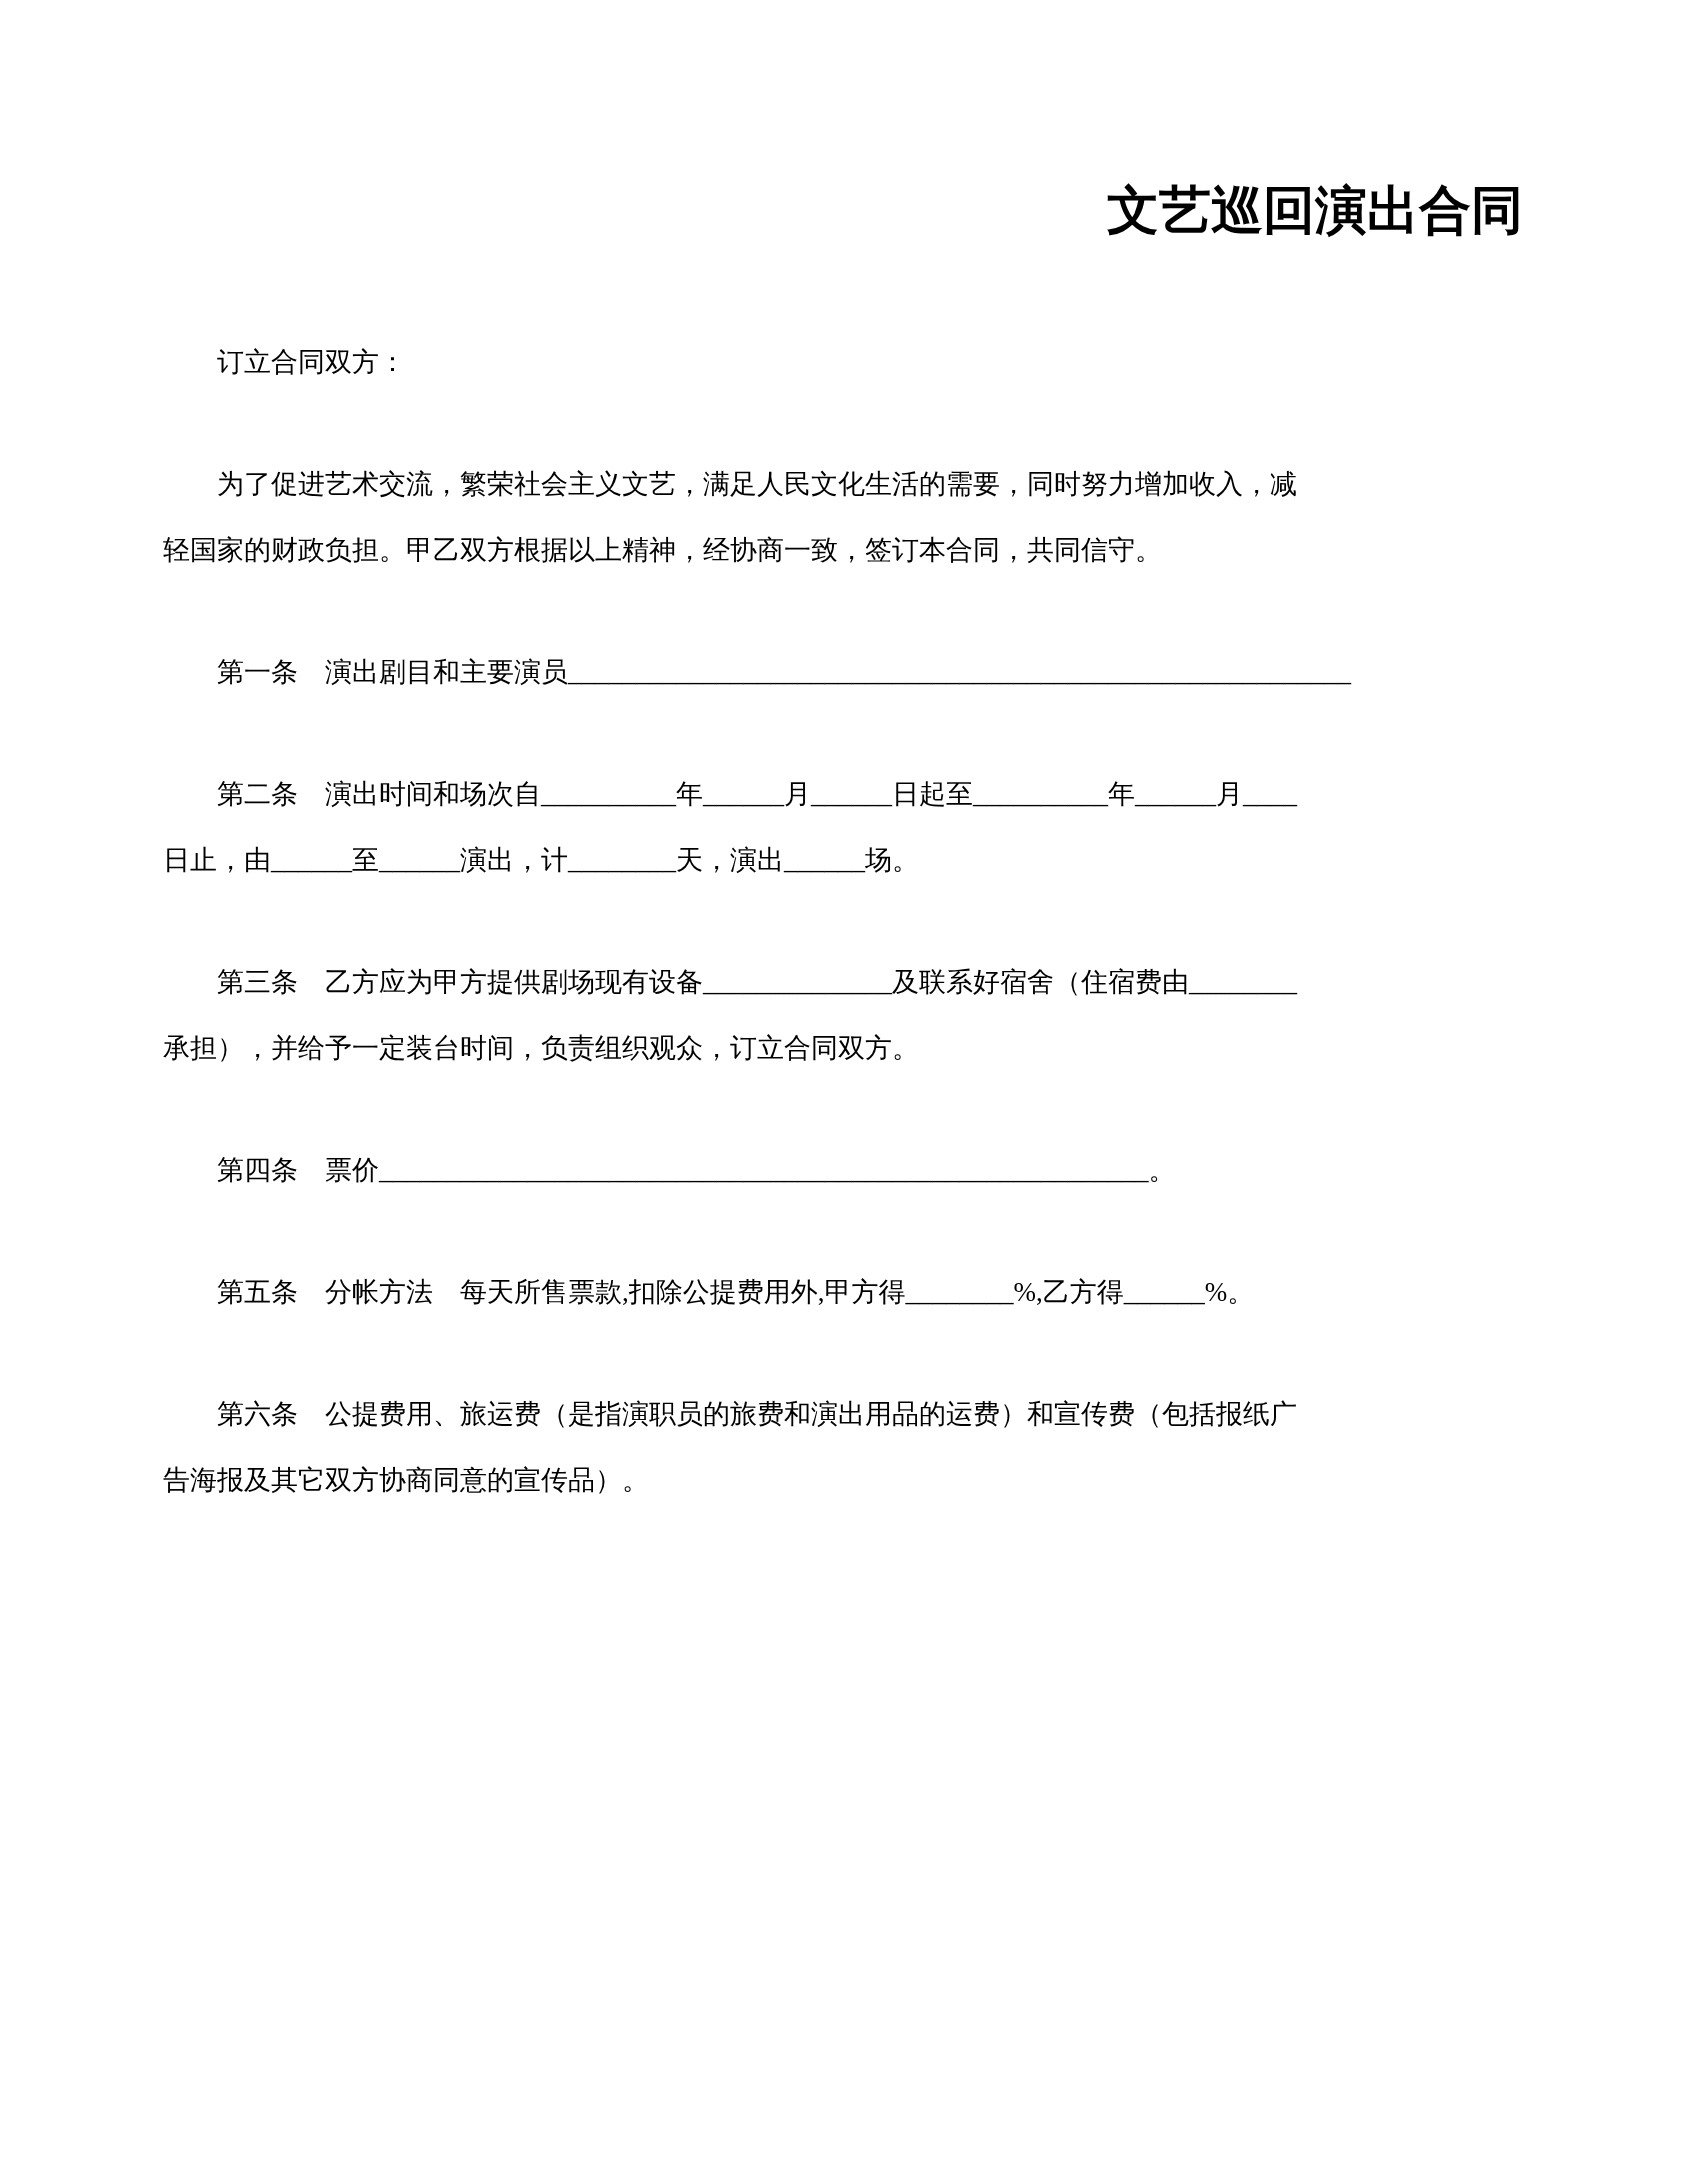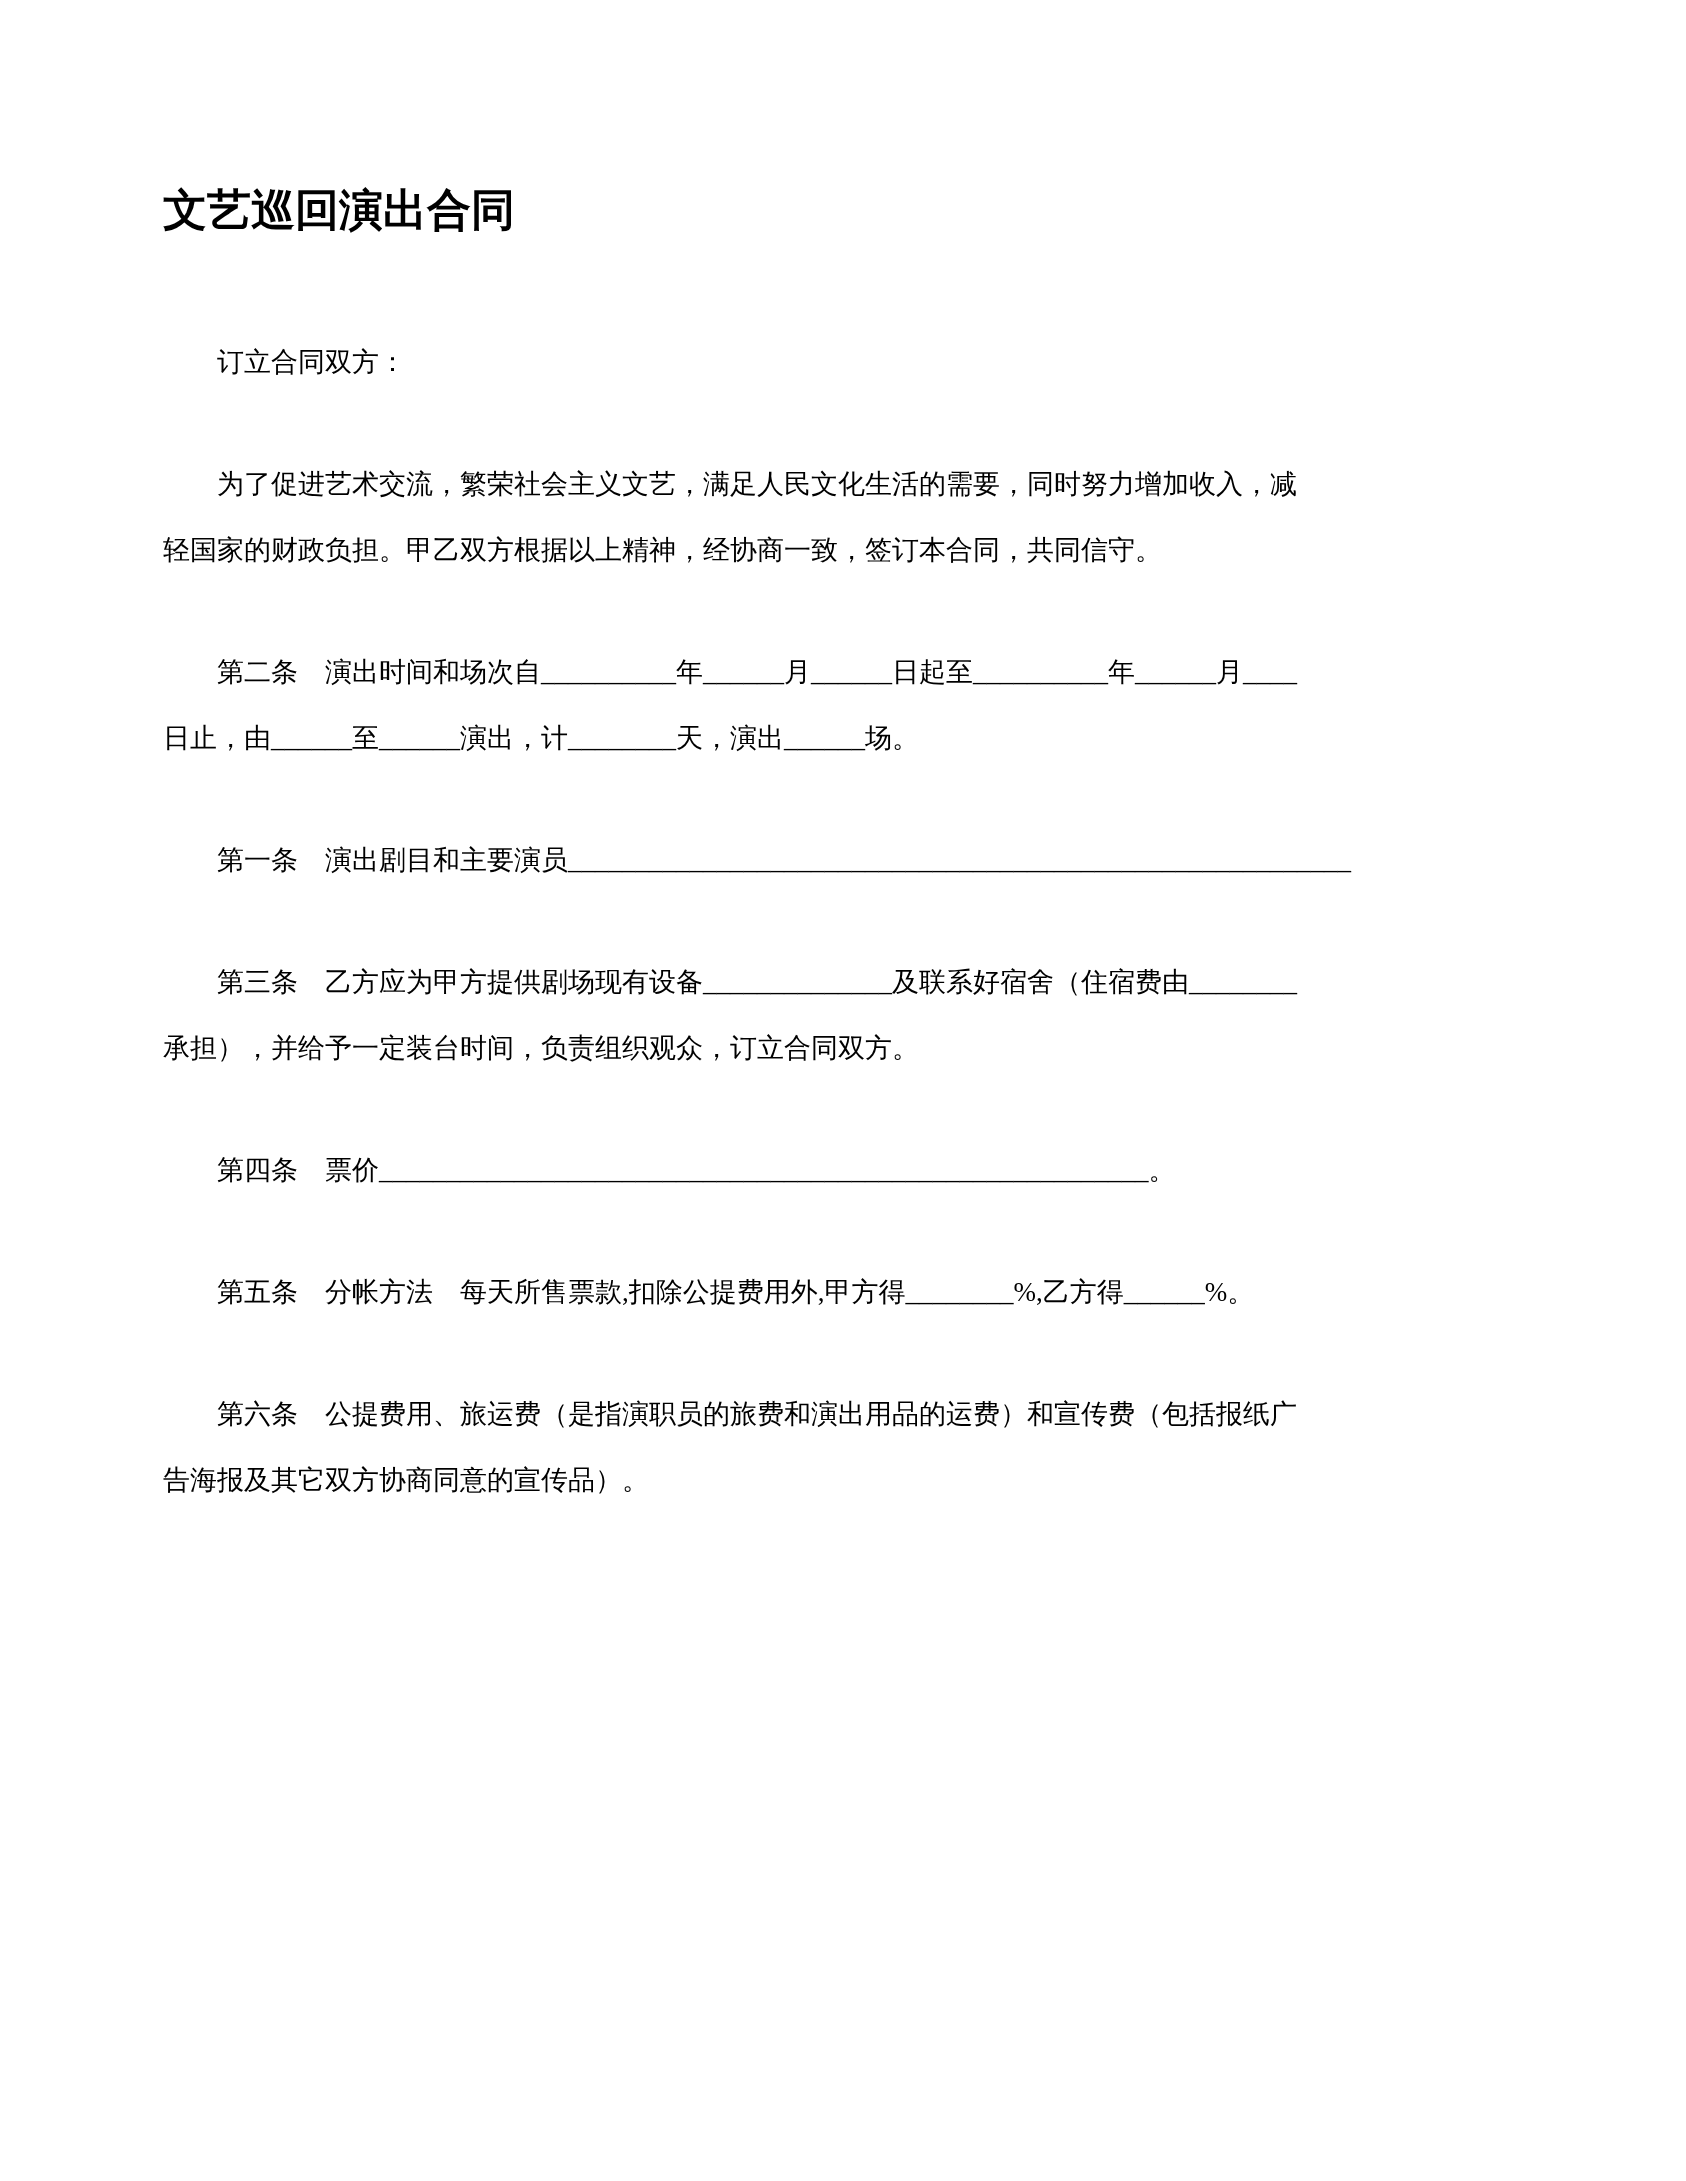--- a/index.html
+++ b/index.html
@@ -15,24 +15,24 @@
     color: #000000;
   }
   .page {
     box-sizing: border-box;
     width: 1686px;
     height: 2182px;
     padding: 184px 163px 0 163px;
     background: #ffffff;
   }
   .title {
-    font-size: 44px;
+    font-size: 52px;
     line-height: 53px;
     font-weight: bold;
-    text-align: left;
+    text-align: right;
     margin: 0 0 92px 0;
   }
   .para {
     font-size: 27px;
     line-height: 66px;
     margin: 0 0 56px 0;
     text-indent: 2em;
     white-space: pre-wrap;
     word-break: break-all;
   }
@@ -49,24 +49,24 @@
 <div class="page">
 
   <h1 class="title">文艺巡回演出合同</h1>
 
   <p class="para">订立合同双方：</p>
 
 
   <p class="para">为了促进艺术交流，繁荣社会主义文艺，满足人民文化生活的需要，同时努力增加收入，减
 轻国家的财政负担。甲乙双方根据以上精神，经协商一致，签订本合同，共同信守。</p>
 
+  <p class="para">第一条　演出剧目和主要演员__________________________________________________________</p>
+
   <p class="para">第二条　演出时间和场次自__________年______月______日起至__________年______月____
 日止，由______至______演出，计________天，演出______场。</p>
-
-  <p class="para">第一条　演出剧目和主要演员__________________________________________________________</p>
 
   <p class="para">第三条　乙方应为甲方提供剧场现有设备______________及联系好宿舍（住宿费由________
 承担），并给予一定装台时间，负责组织观众，订立合同双方。</p>
 
   <p class="para">第四条　票价_________________________________________________________。</p>
 
   <p class="para">第五条　分帐方法　每天所售票款,扣除公提费用外,甲方得________%,乙方得______%。</p>
 
   <p class="para">第六条　公提费用、旅运费（是指演职员的旅费和演出用品的运费）和宣传费（包括报纸广
 告海报及其它双方协商同意的宣传品）。</p>

